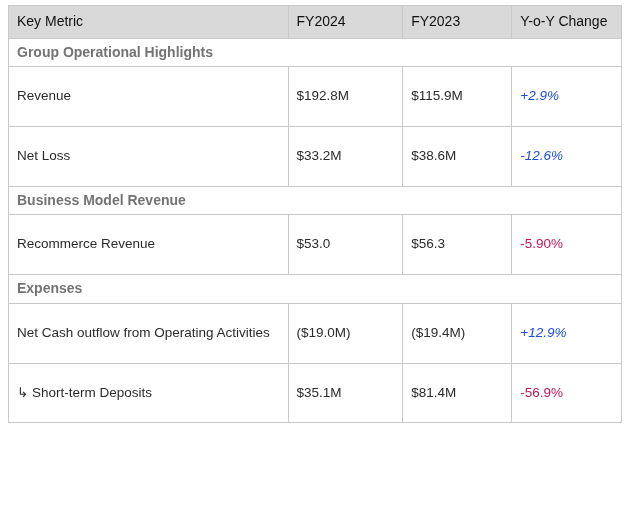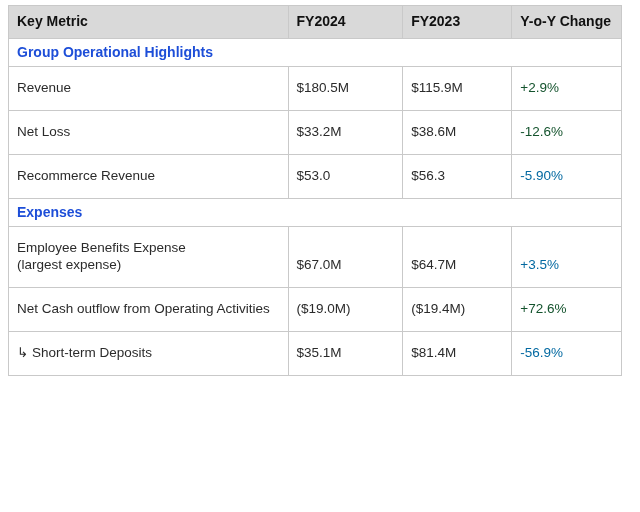--- a/index.html
+++ b/index.html
@@ -20,44 +20,44 @@
     font-size: 13.5px;
     color: #2b2b2b;
     table-layout: fixed;
   }
   col.c-metric { width: 45.6%; }
   col.c-fy24   { width: 18.7%; }
   col.c-fy23   { width: 17.8%; }
   col.c-yoy    { width: 17.9%; }
   th, td {
     border: 1px solid #c9c9c9;
-    padding: 13px 8px;
+    padding: 21px 8px;
     text-align: left;
     vertical-align: bottom;
     font-weight: 400;
     line-height: 1.25;
     overflow: hidden;
   }
   thead th {
     background: #d9d9d9;
-    font-weight: 700;
+    font-weight: 400;
     color: #111111;
     padding: 7px 8px;
     font-size: 14px;
   }
   td.section-cell {
     font-weight: 700;
-    color: #1d4ed8;
+    color: #737373;
     padding: 5px 8px;
     font-size: 14px;
   }
   td.metric-cell { white-space: pre-line; }
   td.value-cell  { }
-  .green { color: #14532d; }
-  .red   { color: #0369a1; }
+  .green { color: #1d4ed8; font-style: italic; }
+  .red   { color: #be185d; }
 </style>
 </head>
 <body>
 
 <div class="table-wrap">
   <table class="metrics">
     <colgroup>
       <col class="c-metric">
         <col class="c-fy24">
         <col class="c-fy23">
@@ -71,54 +71,50 @@
         <th>Y-o-Y Change</th>
       </tr>
     </thead>
     <tbody>
 
       <tr>
         <td class="section-cell" colspan="4">Group Operational Highlights</td>
       </tr>
       <tr>
         <td class="metric-cell">Revenue</td>
-        <td class="value-cell">$180.5M</td>
+        <td class="value-cell">$192.8M</td>
         <td class="value-cell">$115.9M</td>
         <td class="value-cell green">+2.9%</td>
       </tr>
       <tr>
         <td class="metric-cell">Net Loss</td>
         <td class="value-cell">$33.2M</td>
         <td class="value-cell">$38.6M</td>
         <td class="value-cell green">-12.6%</td>
       </tr>
 
       <tr>
+        <td class="section-cell" colspan="4">Business Model Revenue</td>
+      </tr>
+      <tr>
         <td class="metric-cell">Recommerce Revenue</td>
         <td class="value-cell">$53.0</td>
         <td class="value-cell">$56.3</td>
         <td class="value-cell red">-5.90%</td>
       </tr>
 
       <tr>
         <td class="section-cell" colspan="4">Expenses</td>
       </tr>
-      <tr>
-        <td class="metric-cell">Employee Benefits Expense
-(largest expense)</td>
-        <td class="value-cell">$67.0M</td>
-        <td class="value-cell">$64.7M</td>
-        <td class="value-cell red">+3.5%</td>
-      </tr>
 
       <tr>
         <td class="metric-cell">Net Cash outflow from Operating Activities</td>
         <td class="value-cell">($19.0M)</td>
         <td class="value-cell">($19.4M)</td>
-        <td class="value-cell green">+72.6%</td>
+        <td class="value-cell green">+12.9%</td>
       </tr>
       <tr>
         <td class="metric-cell">↳ Short-term Deposits</td>
         <td class="value-cell">$35.1M</td>
         <td class="value-cell">$81.4M</td>
         <td class="value-cell red">-56.9%</td>
       </tr>
     </tbody>
   </table>
 </div>

